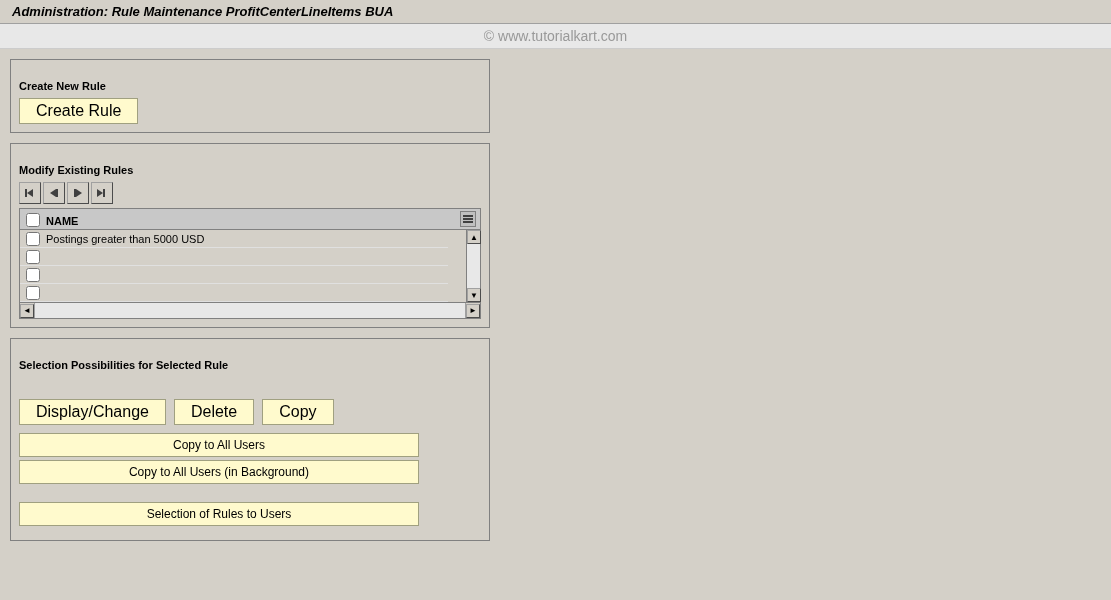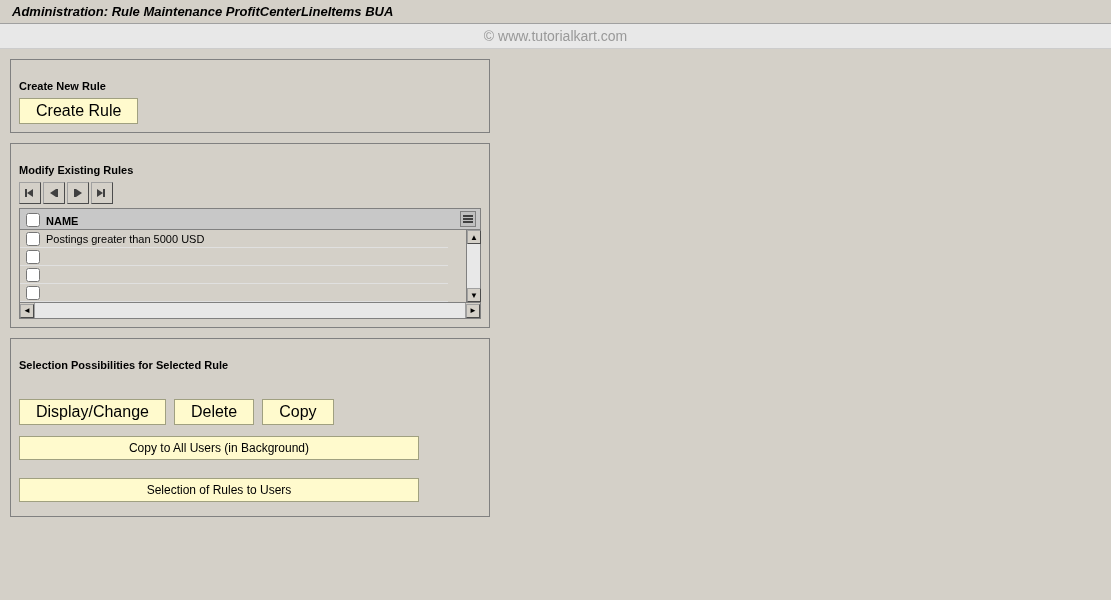--- a/index.html
+++ b/index.html
@@ -322,20 +322,21 @@
   <div class="section">
     <div class="section-title">Selection Possibilities for Selected Rule</div>
 
     <div class="btn-row">
       <button class="btn-yellow">Display/Change</button>
       <button class="btn-yellow">Delete</button>
       <button class="btn-yellow">Copy</button>
     </div>
 
     <div class="btn-group">
+      <button class="btn-yellow-wide">Copy to All Users</button>
       <div style="height:3px;"></div>
       <button class="btn-yellow-wide">Copy to All Users (in Background)</button>
     </div>
 
     <div class="spacer"></div>
 
 
     <div class="spacer"></div>
 
     <div class="btn-group">

